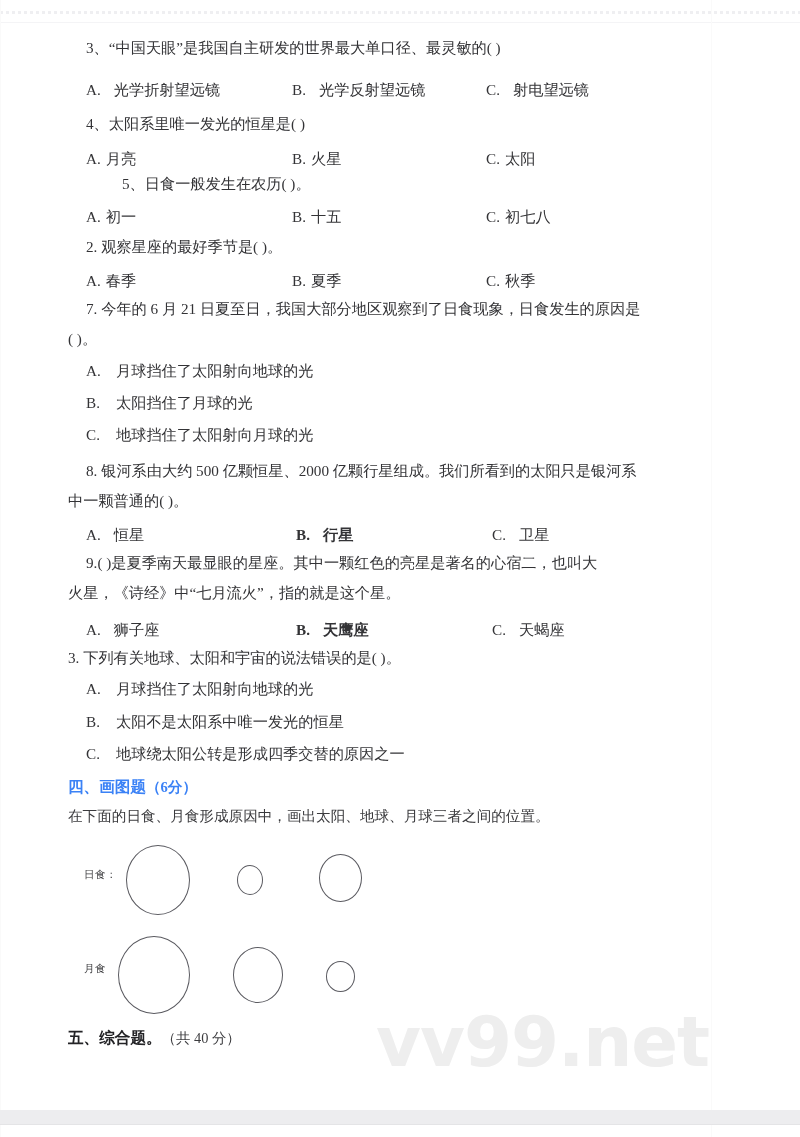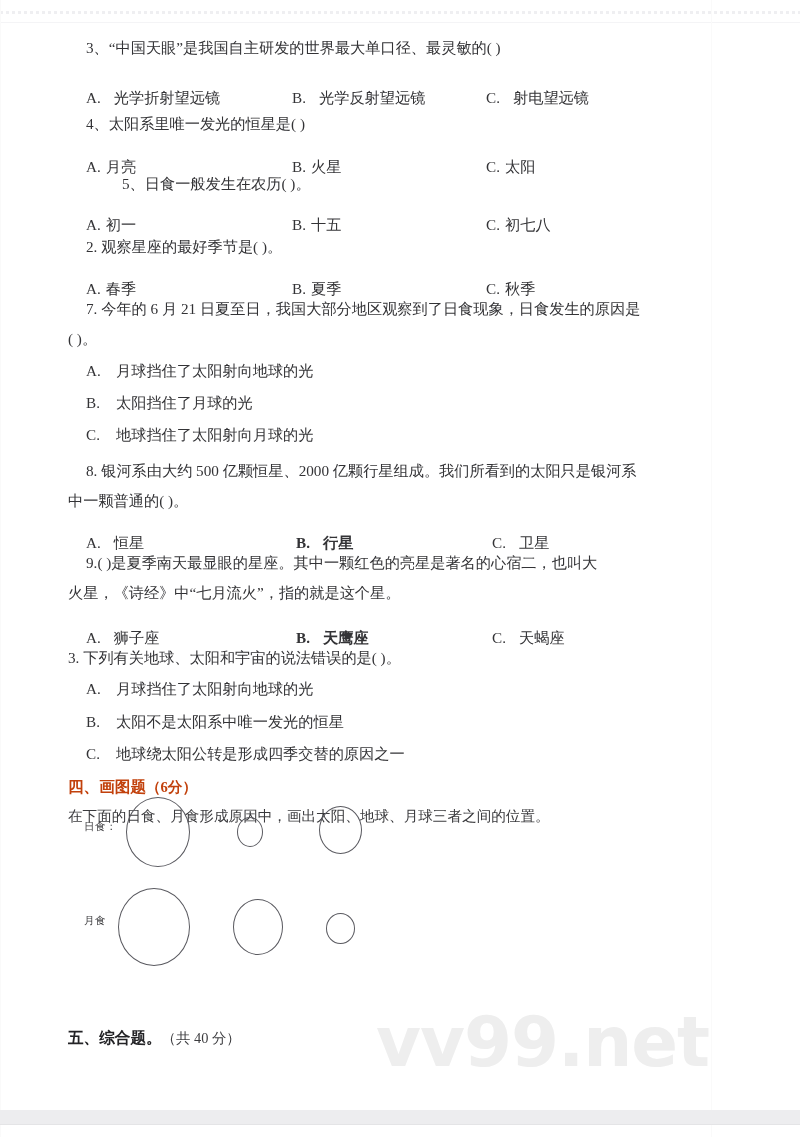--- a/index.html
+++ b/index.html
@@ -120,21 +120,21 @@
   }
 
   
   .opt-row {
     position: absolute;
     left: 86px;
     width: 640px;
   }
   .opt {
     position: absolute;
-    top: 12px;
+    top: 4px;
     white-space: nowrap;
   }
   .opt .mark {
     display: inline-block;
     min-width: 14px;
   }
   .opt .gap-wide { display: inline-block; width: 13px; }
   .opt .gap-narrow { display: inline-block; width: 5px; }
 
   
@@ -160,21 +160,21 @@
     width: 30px;
   }
 
   
   .sec-title {
     position: absolute;
     left: 68px;
     font-family: "DejaVu Sans", "Liberation Sans", sans-serif;
     font-weight: 700;
     font-size: 15.6px;
-    color: #c2410c;
+    color: #3b82f6;
   }
   .sec-title .pts {
     font-family: "Liberation Serif", "DejaVu Serif", serif;
     font-weight: 700;
     font-size: 14.6px;
   }
   .sec-instr {
     position: absolute;
     left: 68px;
     font-size: 14.6px;
@@ -192,21 +192,21 @@
     font-family: "Liberation Serif", "DejaVu Serif", serif;
     font-weight: 400;
     font-size: 14.4px;
     color: #3c3c3f;
   }
 
   
   #drawing-area {
     position: absolute;
     left: 0;
-    top: 792px;
+    top: 840px;
     width: 800px;
     height: 170px;
     z-index: 3;
   }
   .row-label {
     position: absolute;
     font-size: 10.5px;
     color: #3c3c3f;
     letter-spacing: .5px;
     white-space: nowrap;

